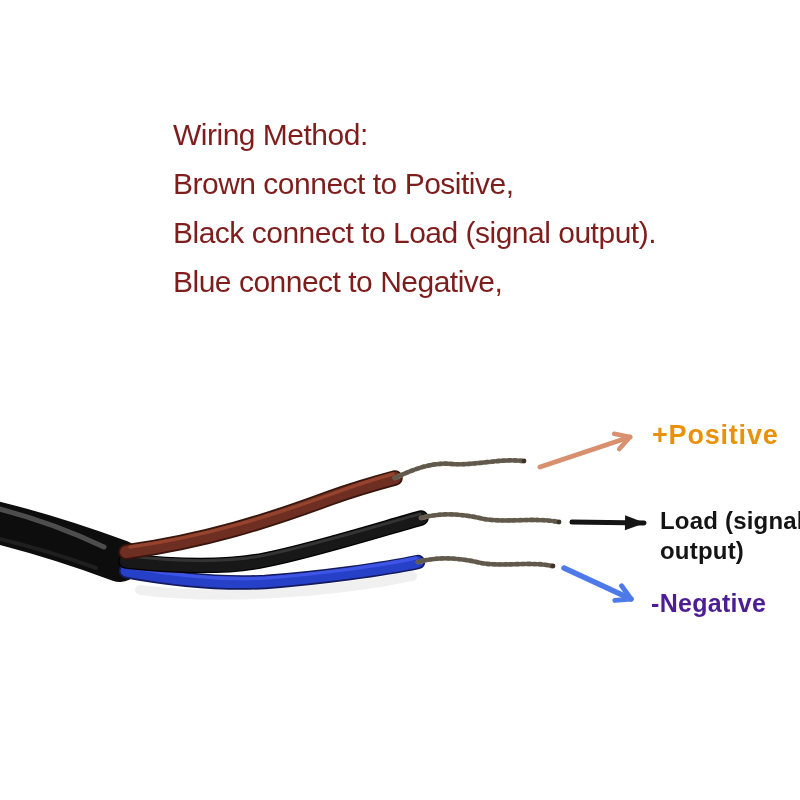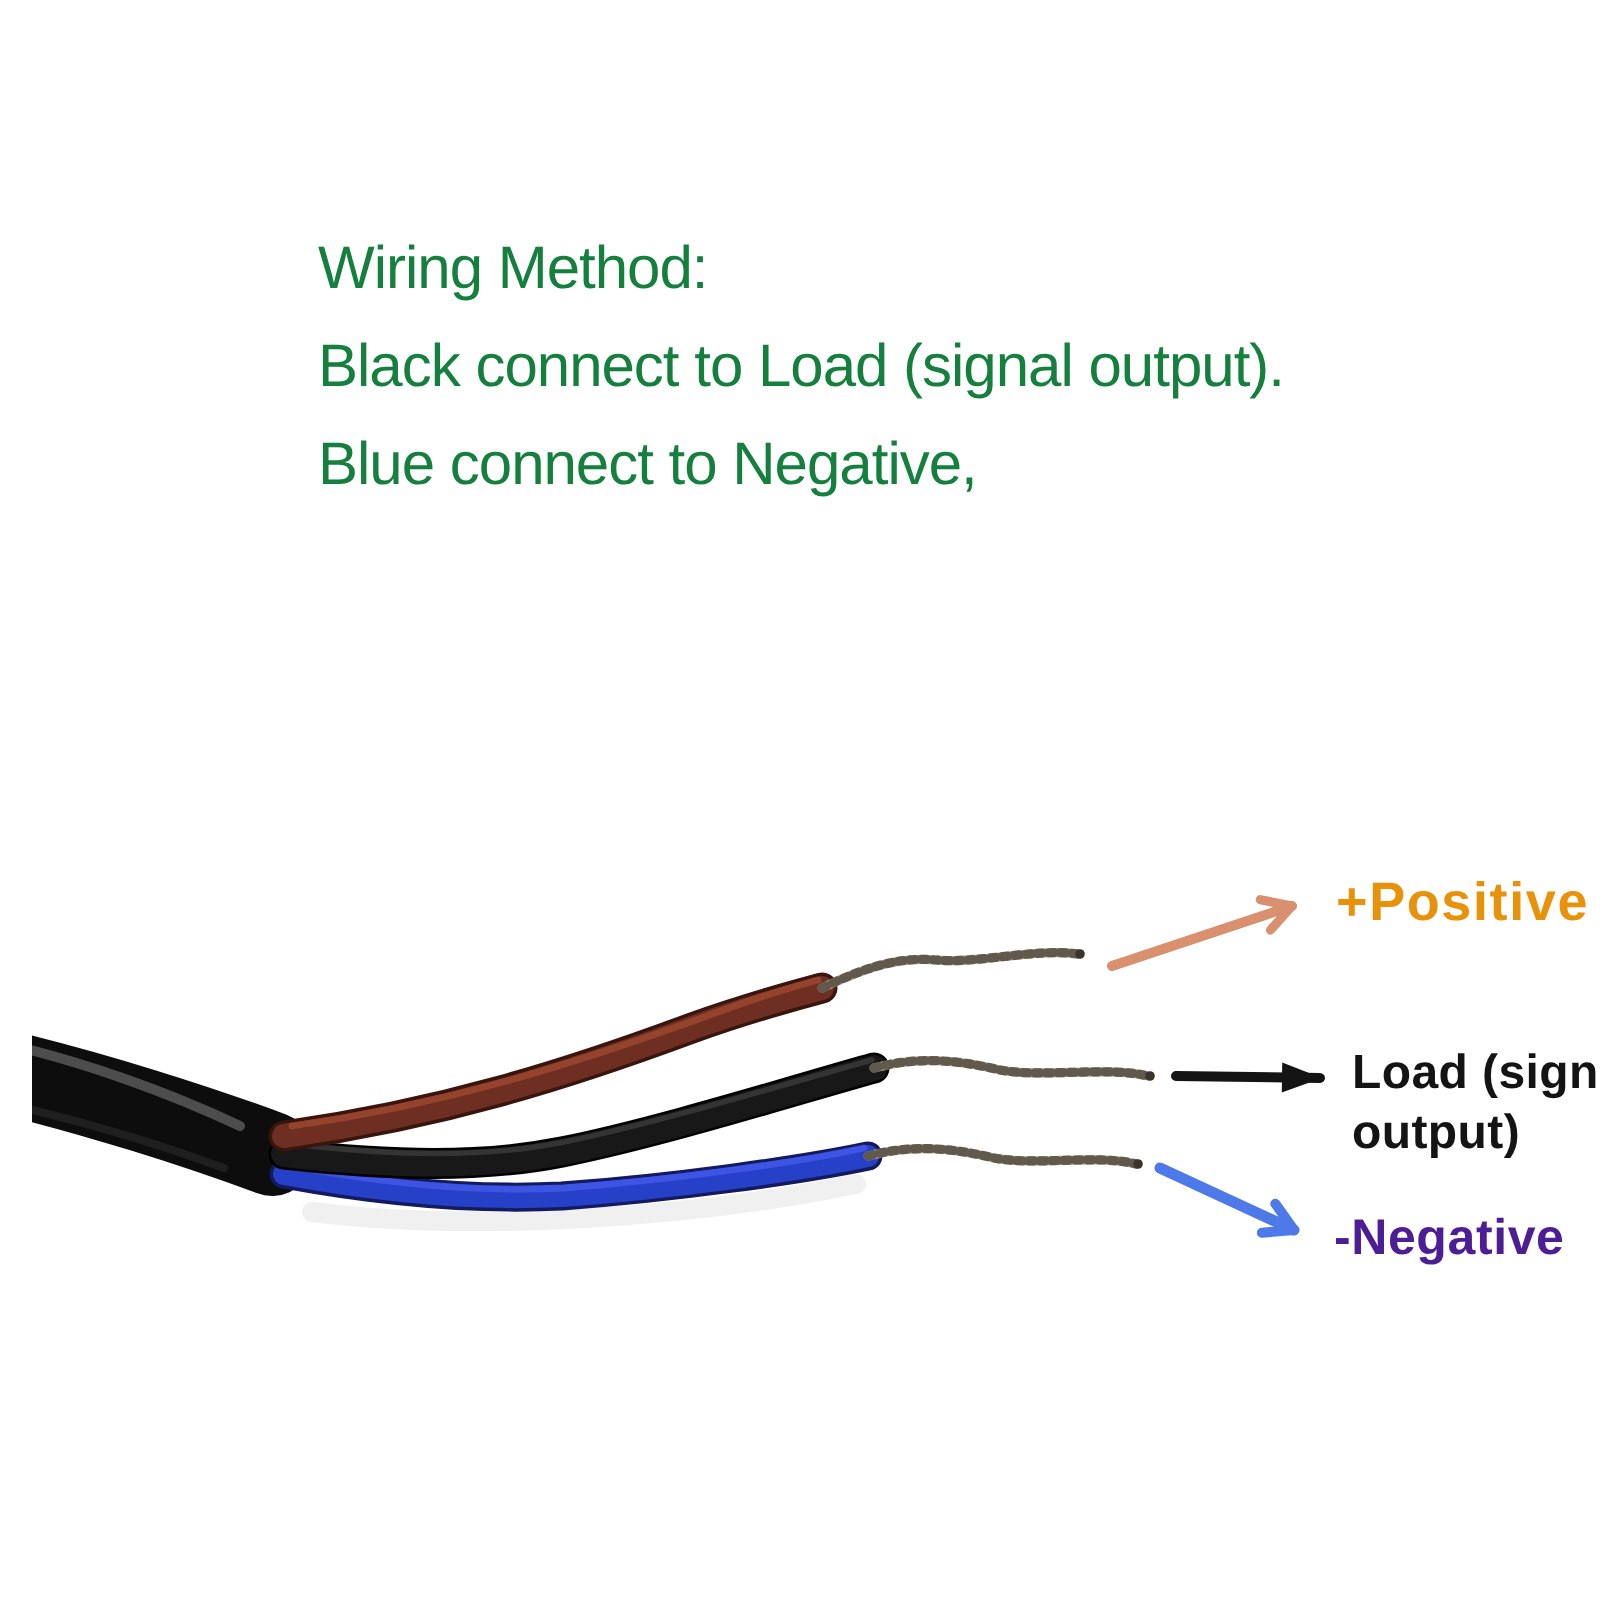--- a/index.html
+++ b/index.html
@@ -11,36 +11,36 @@
     position: relative;
     width: 800px;
     height: 800px;
     background: #ffffff;
     overflow: hidden;
     font-family: "Liberation Sans", sans-serif;
   }
   
   .instructions {
     position: absolute;
-    left: 159px;
+    left: 173px;
     top: 110px;
     width: 560px;
-    color: #15803d;
+    color: #7f1d1d;
     font-size: 30px;
     line-height: 49px;
     letter-spacing: -0.5px;
     font-weight: 400;
   }
   .instructions p { margin: 0; }
 
   
   .illustration {
     position: absolute;
     inset: 0;
-    margin: 16px;
+    margin: 0;
   }
   .illustration svg {
     position: absolute;
     left: 0;
     top: 0;
   }
 
   
   .anno-label {
     position: absolute;
@@ -75,20 +75,21 @@
     color: #4c1d95;
   }
 </style>
 </head>
 <body>
 
 <main class="canvas">
 
   <section class="instructions">
     <p>Wiring Method:</p>
+    <p>Brown connect to Positive,</p>
     <p>Black connect to Load (signal output).</p>
     <p>Blue connect to Negative,</p>
   </section>
 
   <figure class="illustration">
     <svg width="800" height="800" viewBox="0 0 800 800" aria-hidden="true">
       <defs>
         <marker id="mk-salmon" markerWidth="24" markerHeight="24" refX="19" refY="12" orient="auto" markerUnits="userSpaceOnUse">
           <path d="M5,4 L19,12 L5,20" fill="none" stroke="#D8906F" stroke-width="4.6" stroke-linecap="round" stroke-linejoin="round"></path>
         </marker>

